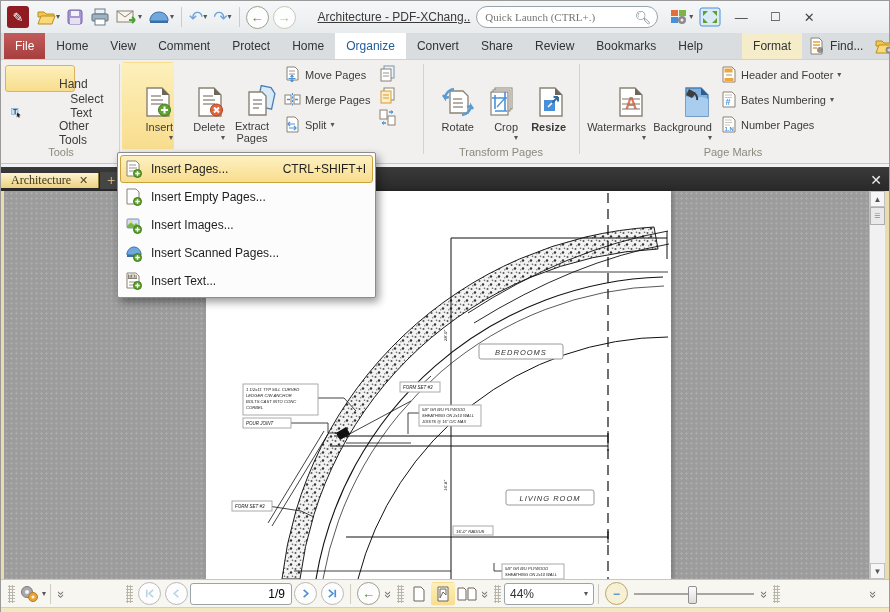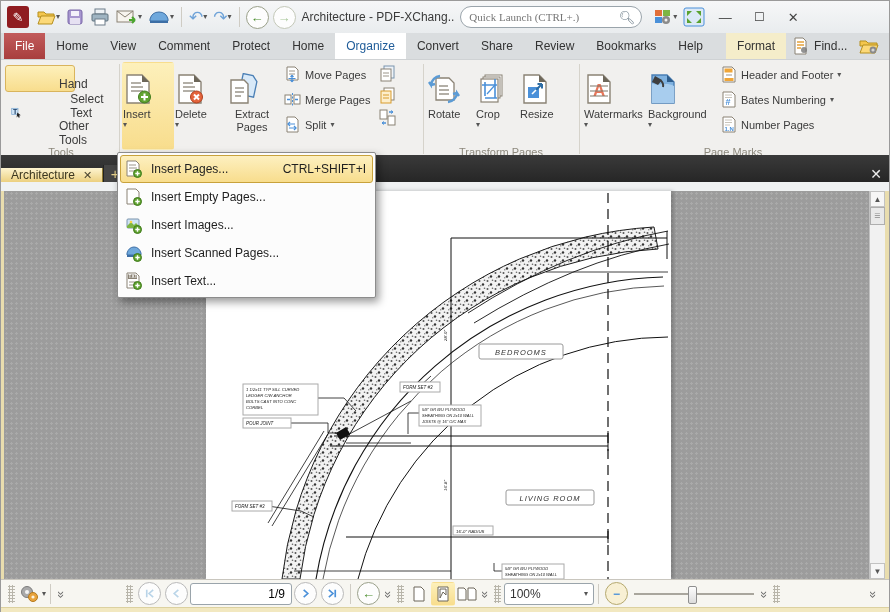--- a/index.html
+++ b/index.html
@@ -7,44 +7,44 @@
   #frame{position:absolute;inset:0;border:1px solid #9a9a9a;box-sizing:border-box;}
   .row{display:flex;align-items:center;}
   .vsep{width:1px;height:20px;background:#cfccc4;margin:0 4px;}
   .caret{font-size:8px;color:#555;line-height:1;}
   .chevd{display:inline-block;transform:rotate(90deg);font-size:13px;color:#666;letter-spacing:-2px;line-height:1;width:12px;text-align:center;}
   .grip{width:7px;height:18px;background-image:radial-gradient(#b8b5aa 1px,transparent 1.1px);background-size:3px 3px;margin:0 3px;}
   
   #titlebar{position:absolute;left:0;top:0;width:100%;height:32px;background:linear-gradient(#f6f7f8,#e9ecee);display:flex;align-items:center;padding:0 4px;box-sizing:border-box;}
   .qat-btn{display:flex;align-items:center;height:26px;padding:0 3px;border-radius:3px;}
   #applogo{width:22px;height:22px;background:#8f1c20;border-radius:3px;color:#fff;display:flex;align-items:center;justify-content:center;font-size:13px;margin:0 4px 0 2px;}
-  #title-text{margin:0 6px 0 4px;color:#3a3a3a;white-space:nowrap;}
+  #title-text{margin:0 6px 0 20px;color:#3a3a3a;white-space:nowrap;text-decoration:underline;}
   #quicklaunch{display:flex;align-items:center;border:1px solid #9aa4ab;border-radius:12px;background:#fff;height:20px;padding:0 6px;width:168px;}
   #quicklaunch input{border:none;outline:none;flex:1;font-size:11px;font-family:Liberation Serif, serif;color:#777;background:transparent;}
   .winbtn{width:34px;height:24px;display:flex;align-items:center;justify-content:center;color:#444;font-size:13px;}
   
   #tabrow{position:absolute;left:0;top:32px;width:100%;height:27px;background:#dadddf;display:flex;align-items:stretch;box-sizing:border-box;border-bottom:1px solid #cfd2d4;}
   .rtab{display:flex;align-items:center;padding:0 11px;color:#333;}
   .rtab.file{background:linear-gradient(#c25b5b,#a83e3e);color:#fff;width:32px;justify-content:center;margin-left:3px;}
   .rtab.active{background:#fff;color:#1f5c99;}
-  .rtab.format{background:#f5edca;margin-left:12px;}
+  .rtab.format{background:#f5edca;margin-left:28px;}
   #tabrow-right{margin-left:auto;display:flex;align-items:center;padding-right:6px;}
   
   #ribbon{position:absolute;left:0;top:59px;width:100%;height:104px;background:#f1f0ee;border-bottom:1px solid #c9c6be;box-sizing:border-box;}
   .group{position:absolute;top:2px;height:98px;}
   .gsep{position:absolute;top:4px;width:1px;height:90px;background:#d6d3cb;}
   .glabel{position:absolute;bottom:2px;left:0;right:0;text-align:center;font-size:11px;color:#8d897d;}
   .toolrow{display:flex;align-items:flex-end;height:25px;padding:0 5px;border:1px solid transparent;border-radius:3px;font-size:12px;color:#3b3b3b;gap:44px;}
   .hl{background:linear-gradient(#fdf0bb,#f8dd8d);border:1px solid #d9b45c;}
-  .bigbtn{width:52px;height:84px;display:flex;flex-direction:column;align-items:flex-start;border:1px solid transparent;border-radius:3px;padding-top:7px;box-sizing:border-box;font-size:11px;color:#3b3b3b;text-align:center;line-height:1.15;}
+  .bigbtn{width:52px;height:84px;display:flex;flex-direction:column;align-items:flex-end;border:1px solid transparent;border-radius:3px;padding-top:20px;box-sizing:border-box;font-size:11px;color:#3b3b3b;text-align:center;line-height:1.15;}
   .bigbtn .bicon{height:38px;display:flex;align-items:center;justify-content:center;}
   .smallrow{display:flex;align-items:center;height:25px;font-size:11px;color:#3b3b3b;gap:4px;padding:0 4px;}
   .minibtn{width:22px;height:22px;display:flex;align-items:center;justify-content:center;border-radius:3px;}
   
-  #doctabbar{position:absolute;left:0;top:154px;width:100%;height:27px;background:linear-gradient(#3a3a3a,#262626);display:flex;align-items:flex-end;}
+  #doctabbar{position:absolute;left:0;top:166px;width:100%;height:27px;background:linear-gradient(#3a3a3a,#262626);display:flex;align-items:center;font-family:Liberation Serif, serif;}
   #doctab{display:flex;align-items:center;gap:8px;padding:0 10px;background:linear-gradient(#fdf4d0,#ecd080);border-right:1px solid #8f7a33;color:#3c3720;font-size:12px;}
   #newtab{width:22px;display:flex;align-items:center;justify-content:center;background:#454545;border-left:1px solid #222;color:#ecd68e;font-size:15px;}
   #tabbar-close{margin-left:auto;width:26px;display:flex;align-items:center;justify-content:center;color:#eee;font-size:14px;}
   
   #docarea{position:absolute;left:0;top:190px;width:100%;height:388px;background-color:#9c9c9c;background-image:radial-gradient(#aaaaaa 1px,transparent 1.2px);background-size:5px 5px;border-left:3px solid #ead F;box-sizing:border-box;}
   #docarea{border-left:3px solid #e9ddae;border-right:4px solid #e9ddae;}
   #page{position:absolute;left:202px;top:0;width:465px;height:388px;background:#fff;box-shadow:2px 0 4px rgba(0,0,0,.25);font-style:italic;}
   #vscroll{position:absolute;right:0;top:0;width:16px;height:100%;background:#f1f1f1;border-left:1px solid #c2c2c2;box-sizing:border-box;}
   .scrbtn{position:absolute;left:0;width:100%;height:16px;background:#f6f6f6;border:1px solid #c2c2c2;box-sizing:border-box;color:#555;font-size:8px;display:flex;align-items:center;justify-content:center;}
   #scrthumb{position:absolute;left:0;top:16px;width:100%;height:18px;background:#e9e9e9;border:1px solid #aeaeae;box-sizing:border-box;display:flex;align-items:center;justify-content:center;color:#8a8a8a;font-size:7px;letter-spacing:0;}
@@ -329,21 +329,21 @@
               <rect x="9" y="2" width="17" height="21" fill="#fff" stroke="#8a8274"></rect>
               <rect x="7" y="4" width="17" height="21" fill="#fff" stroke="#8a8274"></rect>
               <rect x="5" y="6" width="17" height="23" fill="#fff" stroke="#8a8274" stroke-width="1.2"></rect>
               <path d="M9 9v14M9 25h12M19 6v19M6 12h15" stroke="#4a90d9" stroke-width="1.6"></path>
               <path d="M19 12l-8 9" stroke="#4a90d9" stroke-width="1.2"></path>
             </svg>
           </span>
         <span>Crop</span>
         <span class="caret">▾</span>
       </div>
-      <div class="bigbtn" style="width:48px;">
+      <div class="bigbtn" style="width:48px;font-weight:bold;">
         <span class="bicon">
             <svg width="30" height="32" viewBox="0 0 30 32">
               <path d="M4 2h15l7 7v21H4z" fill="#fff" stroke="#8a8274" stroke-width="1.4"></path>
               <path d="M19 2l7 7h-7z" fill="#6d675a"></path>
               <rect x="8" y="14" width="11" height="11" fill="#4a90d9"></rect>
               <path d="M16 17l6-6m0 0h-4.5m4.5 0v4.5" stroke="#2e6da4" stroke-width="2" fill="none"></path>
               <path d="M12 21l4-4" stroke="#fff" stroke-width="1.6"></path>
             </svg>
           </span>
         <span>Resize</span>
@@ -624,21 +624,21 @@
       </div>
     <div class="laybtn">
         <svg width="20" height="16" viewBox="0 0 20 16">
           <path d="M1 2h6l2 2v10H1z" fill="#fff" stroke="#6d675a"></path>
           <path d="M11 2h6l2 2v10h-8z" fill="#fff" stroke="#6d675a"></path>
         </svg>
       </div>
     <span class="chevd">»</span>
     <div class="grip"></div>
     <div id="zoomcombo">
-      <span>100%</span>
+      <span>44%</span>
       <span class="caret">▾</span>
     </div>
     <div class="vsep"></div>
     <div class="navcirc" style="background:#f8f0d4;border-color:#b5a96f;">
         <span style="color:#4a90d9;font-weight:bold;">−</span>
       </div>
     <div id="slider">
       <div class="track"></div>
       <div class="thumb"></div>
     </div>

